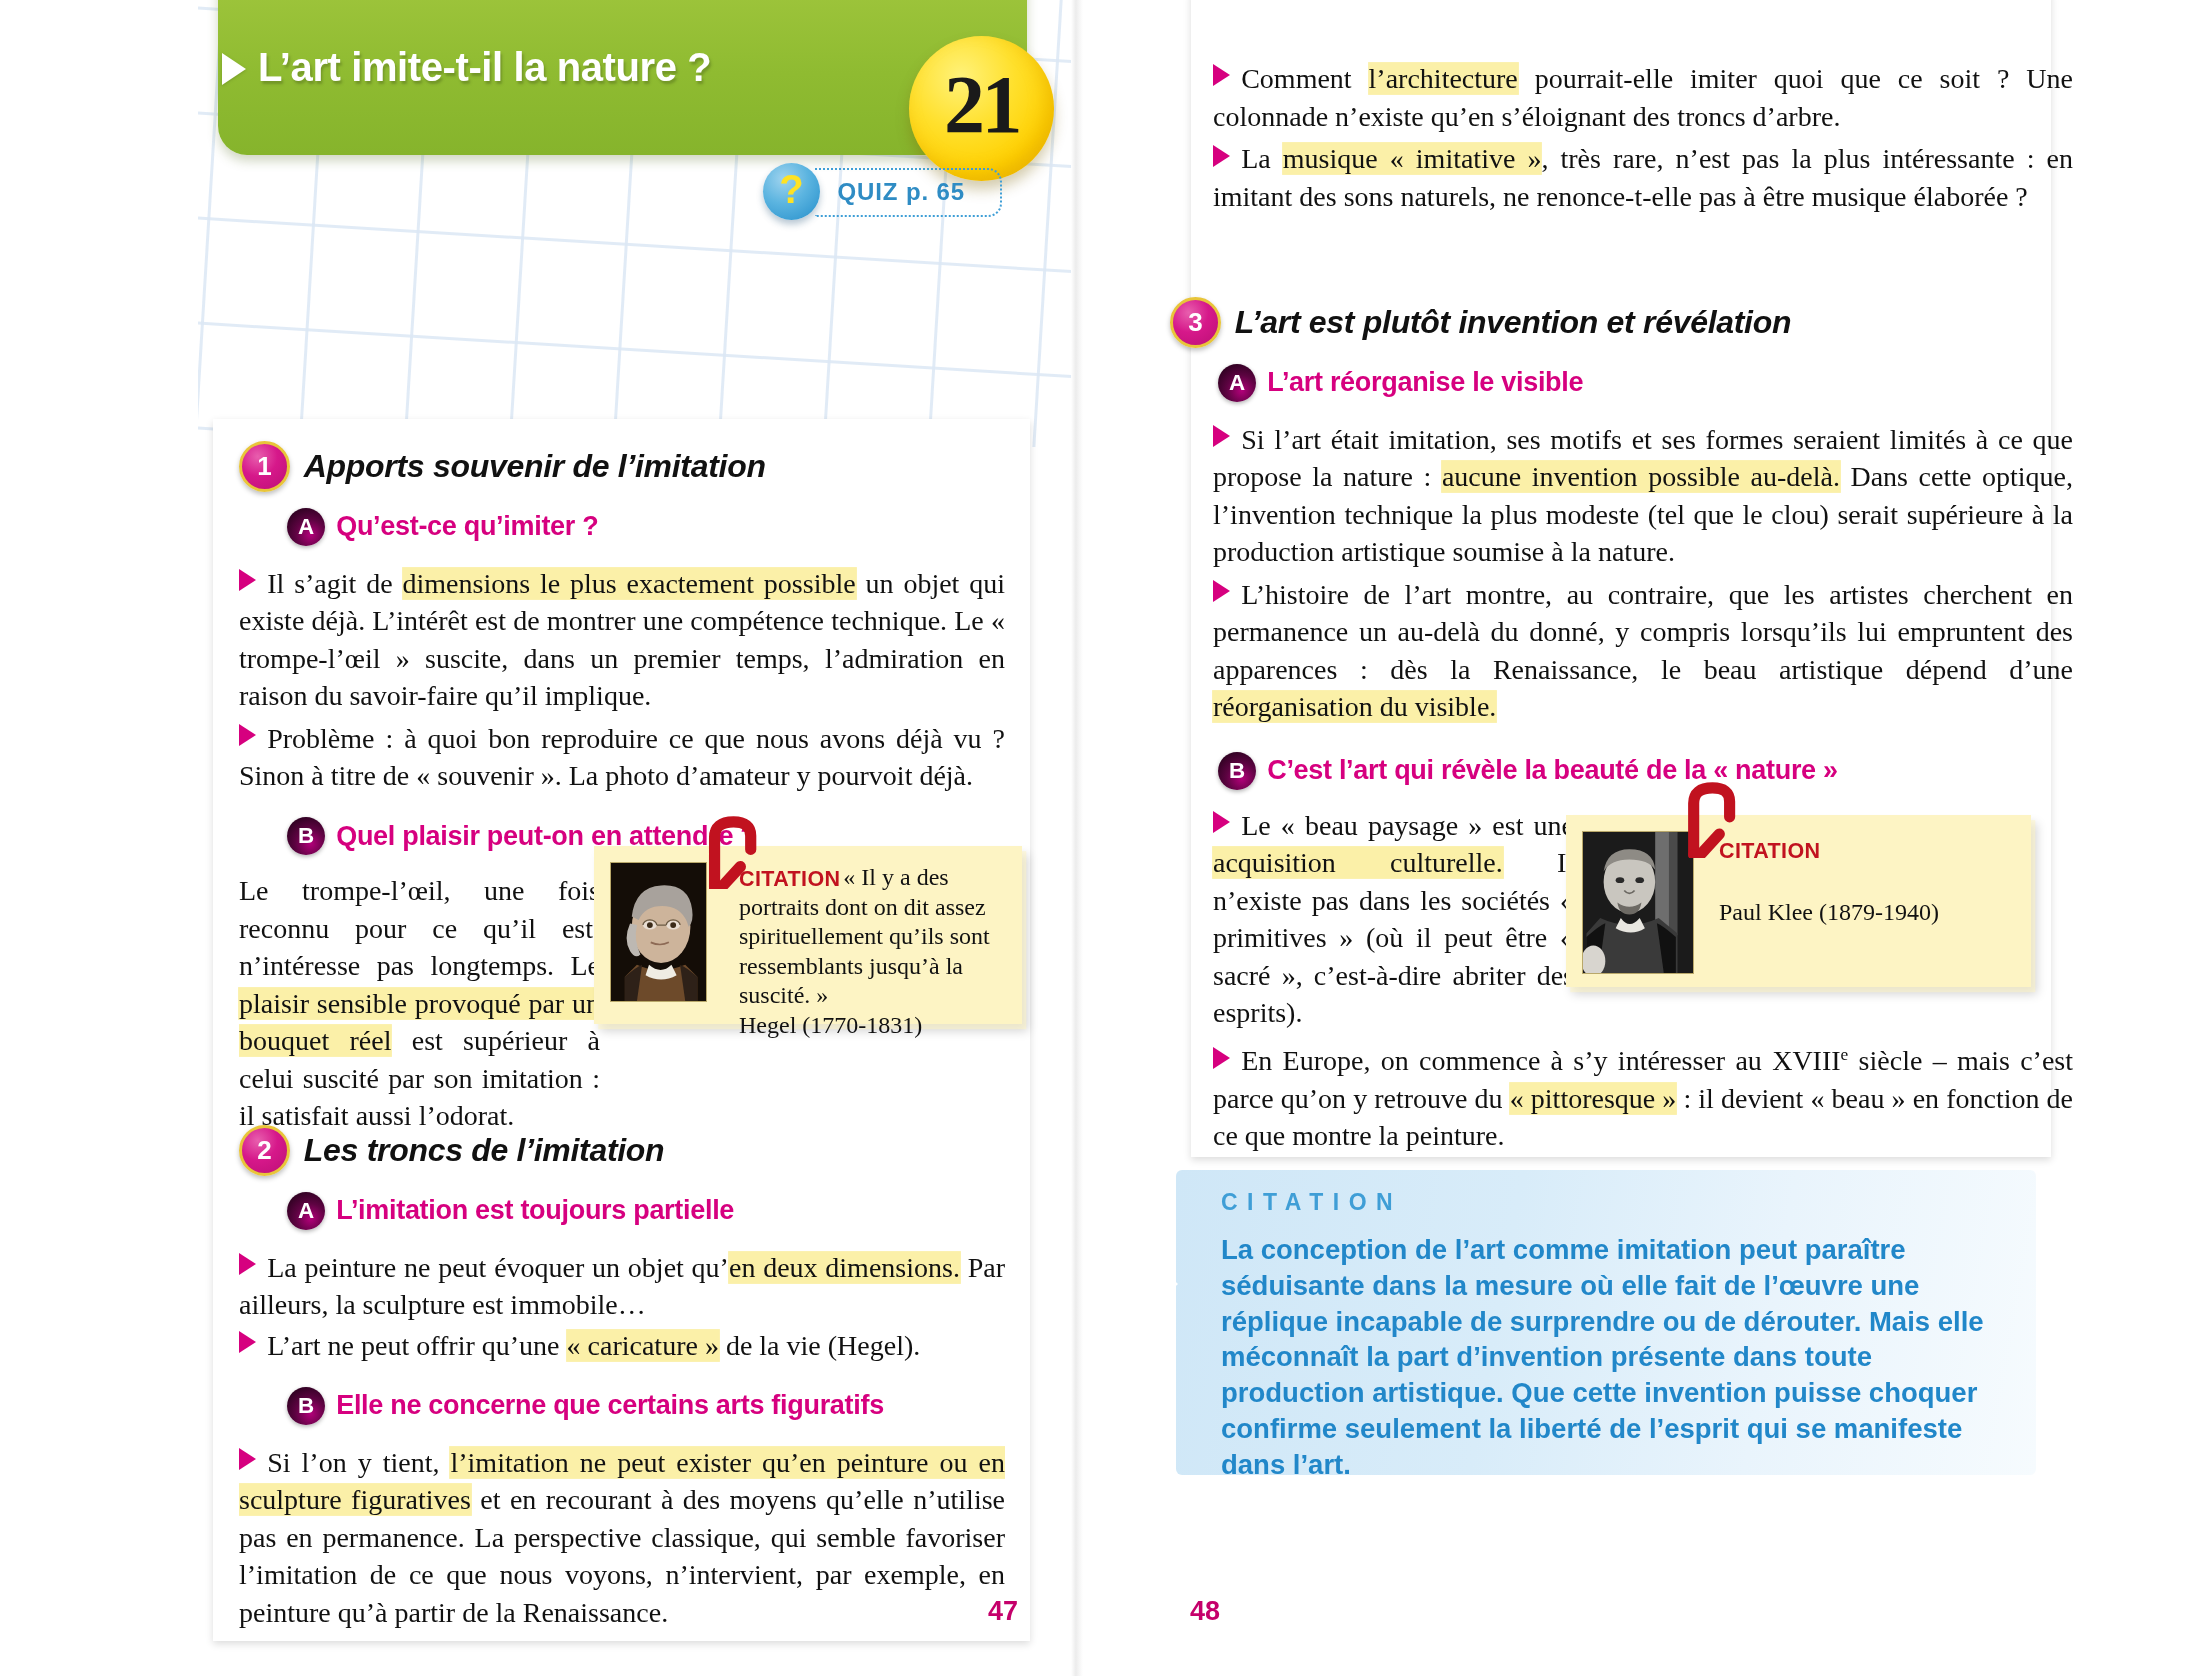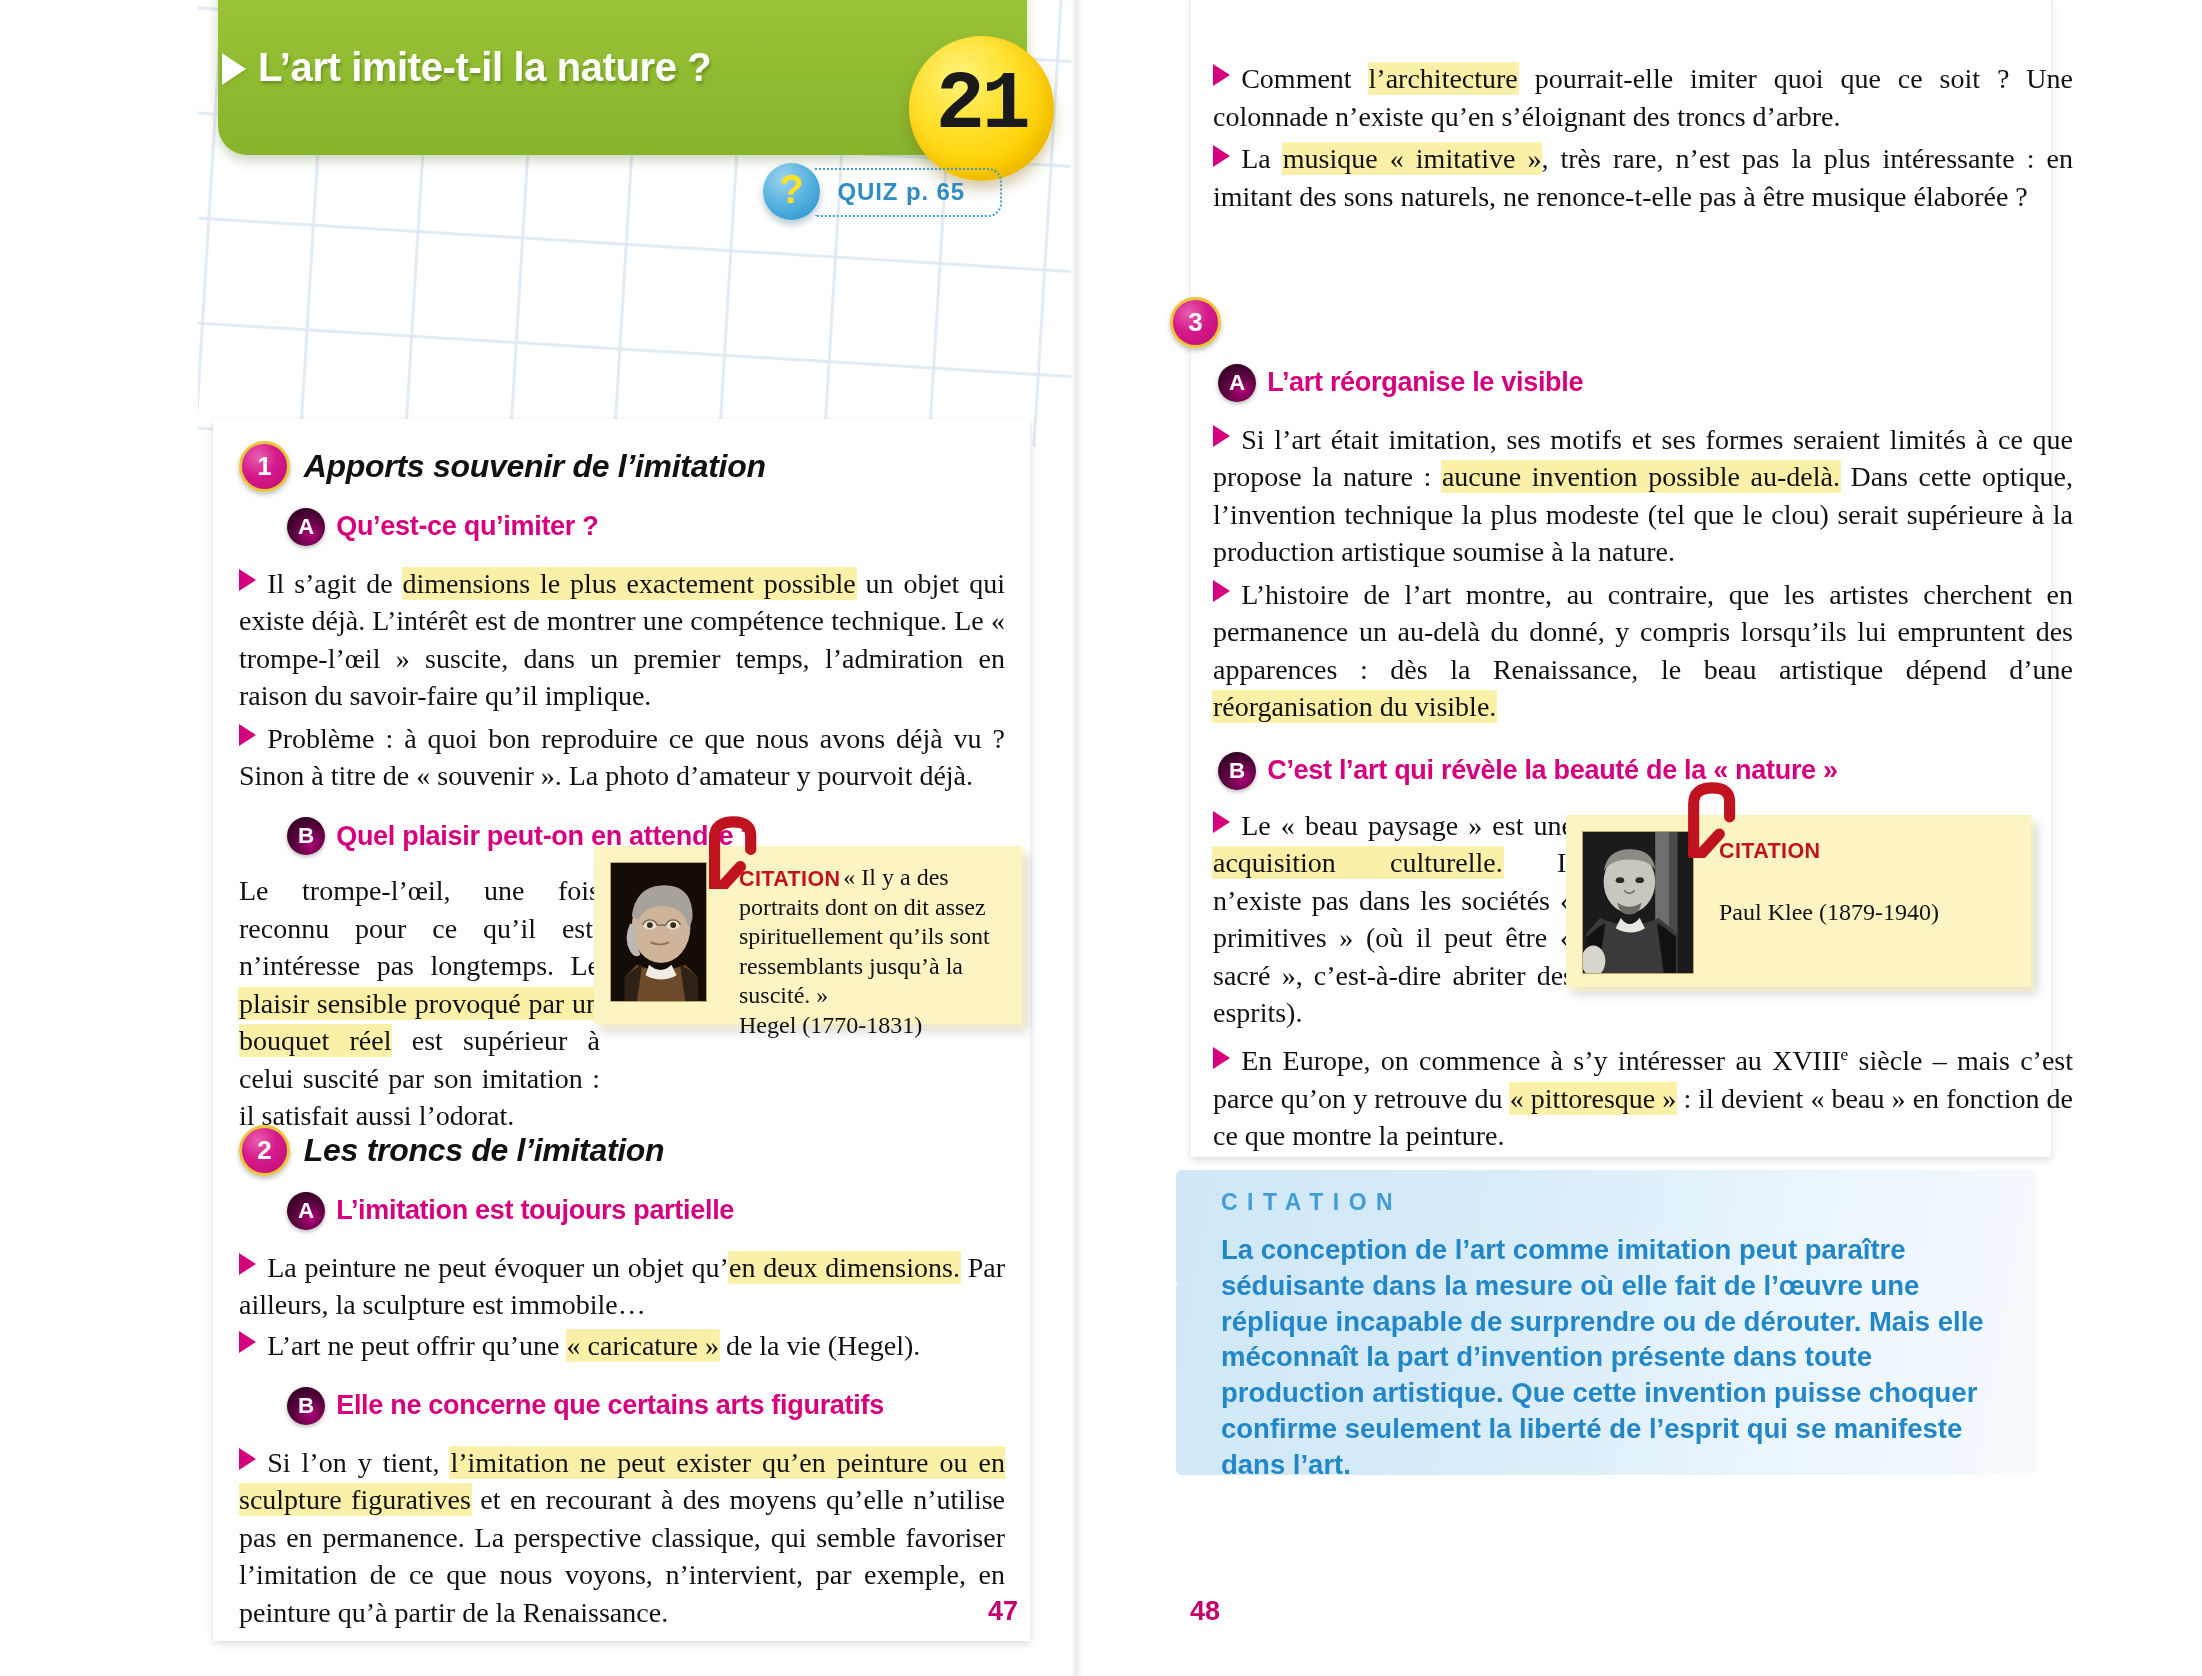--- a/index.html
+++ b/index.html
@@ -45,21 +45,21 @@
   }
 
   
   .num-ball{
     position:absolute;left:909px;top:36px;width:145px;height:145px;border-radius:50%;
     background:radial-gradient(circle at 36% 28%,#fff27a 0%,#ffe02c 38%,#ffd000 70%,#f0b800 100%);
     box-shadow:0 8.6px 13.8px rgba(120,95,0,.32), inset -6.9px -8.6px 17px rgba(210,150,0,.35);
   }
   .num-ball span{
     position:absolute;inset:0;display:flex;align-items:center;justify-content:center;
-    font-family:Liberation Mono, monospace;font-weight:bold;font-size:82px;color:#1a1a1a;
+    font-family:Liberation Serif, serif;font-weight:bold;font-size:82px;color:#1a1a1a;
     letter-spacing:-3.4px;padding-bottom:6.9px;
   }
 
   
   .quiz-wrap{position:absolute;left:763px;top:163px;width:241px;height:57px;}
   .quiz-circle{
     position:absolute;left:0;top:0;width:57px;height:57px;border-radius:50%;
     background:radial-gradient(circle at 36% 28%,#9fd3ee 0%,#5bb4e0 45%,#3d9fd4 75%,#2e86b8 100%);
     box-shadow:0 4.3px 7.7px rgba(20,70,110,.3);
   }
@@ -333,20 +333,21 @@
         <span class="bull"></span>Comment <span class="hl">l’architecture</span> pourrait-elle imiter quoi que ce soit ? Une colonnade n’existe qu’en s’éloignant des troncs d’arbre.
       </p>
       <p class="body" style="margin-top:5.2px;width:860px;">
         <span class="bull"></span>La <span class="hl">musique « imitative »</span>, très rare, n’est pas la plus intéressante : en imitant des sons naturels, ne renonce-t-elle pas à être musique élaborée ?
       </p>
     </div>
 
     <div style="position:absolute;left:95px;top:297px;width:903px;">
       <div class="h1row">
         <div class="ball1">3</div>
+        <div class="h1txt">L’art est plutôt invention et révélation</div>
       </div>
 
       <div class="h2row" style="margin-top:15.5px;">
         <div class="ballA">A</div>
         <div class="h2txt">L’art réorganise le visible</div>
       </div>
 
       <p class="body" style="margin-top:19px;margin-left:43px;width:860px;">
         <span class="bull"></span>Si l’art était imitation, ses motifs et ses formes seraient limités à ce que propose la nature : <span class="hl">aucune invention possible au-delà.</span> Dans cette optique, l’invention technique la plus modeste (tel que le clou) serait supérieure à la production artistique soumise à la nature.
       </p>

